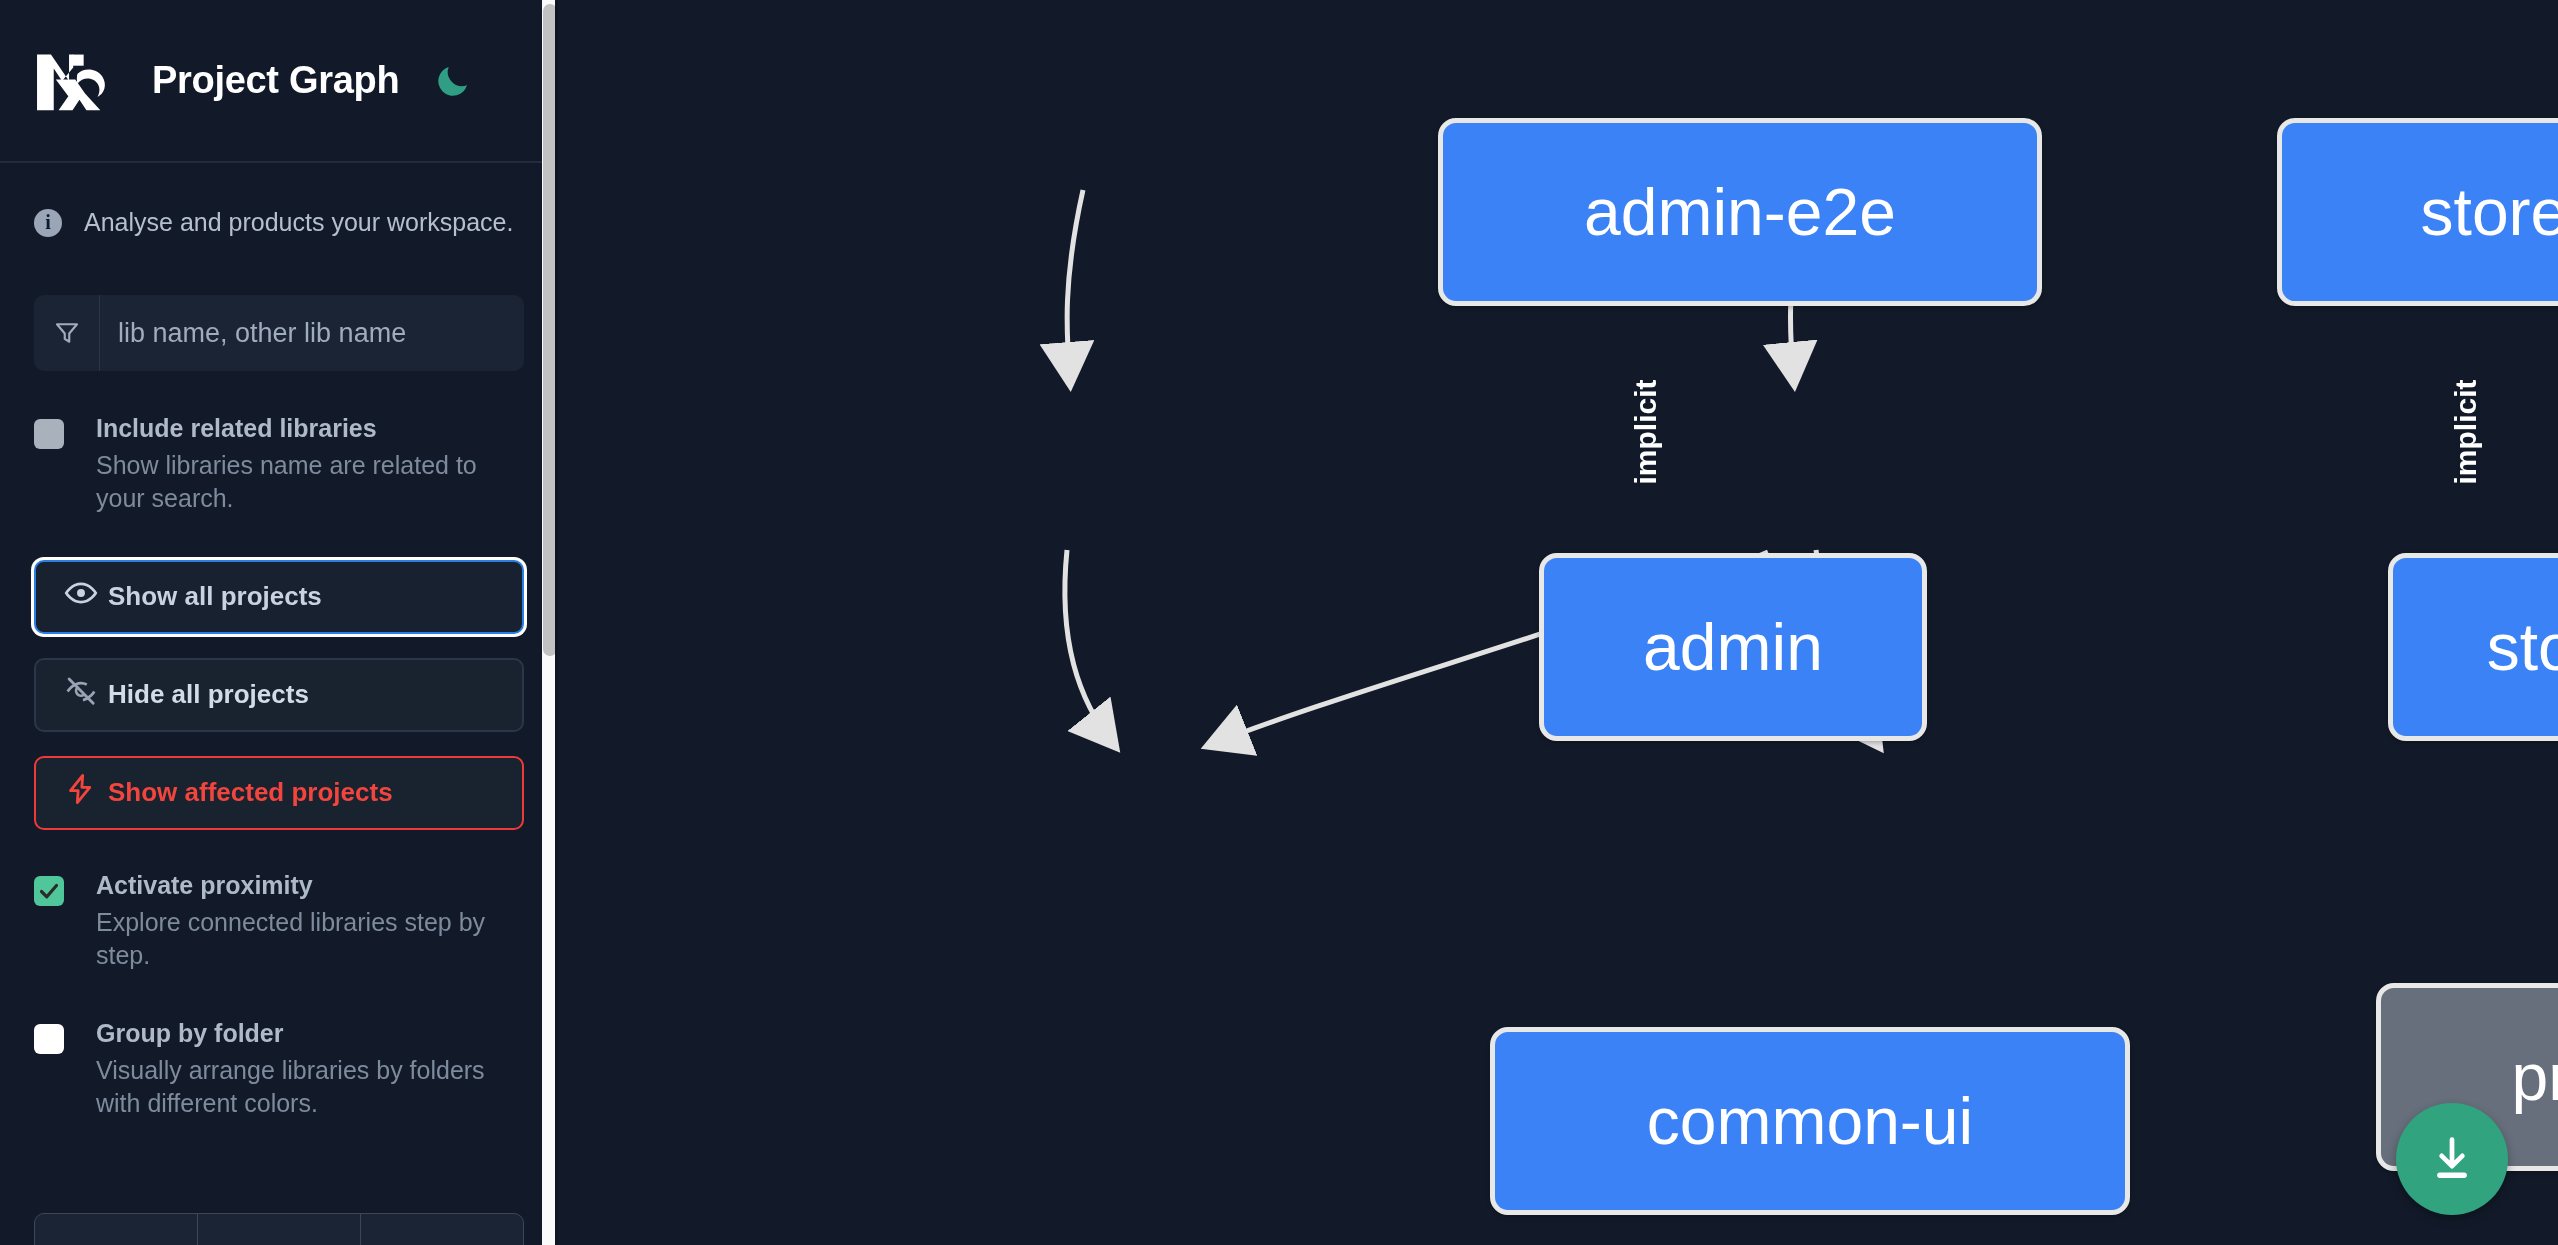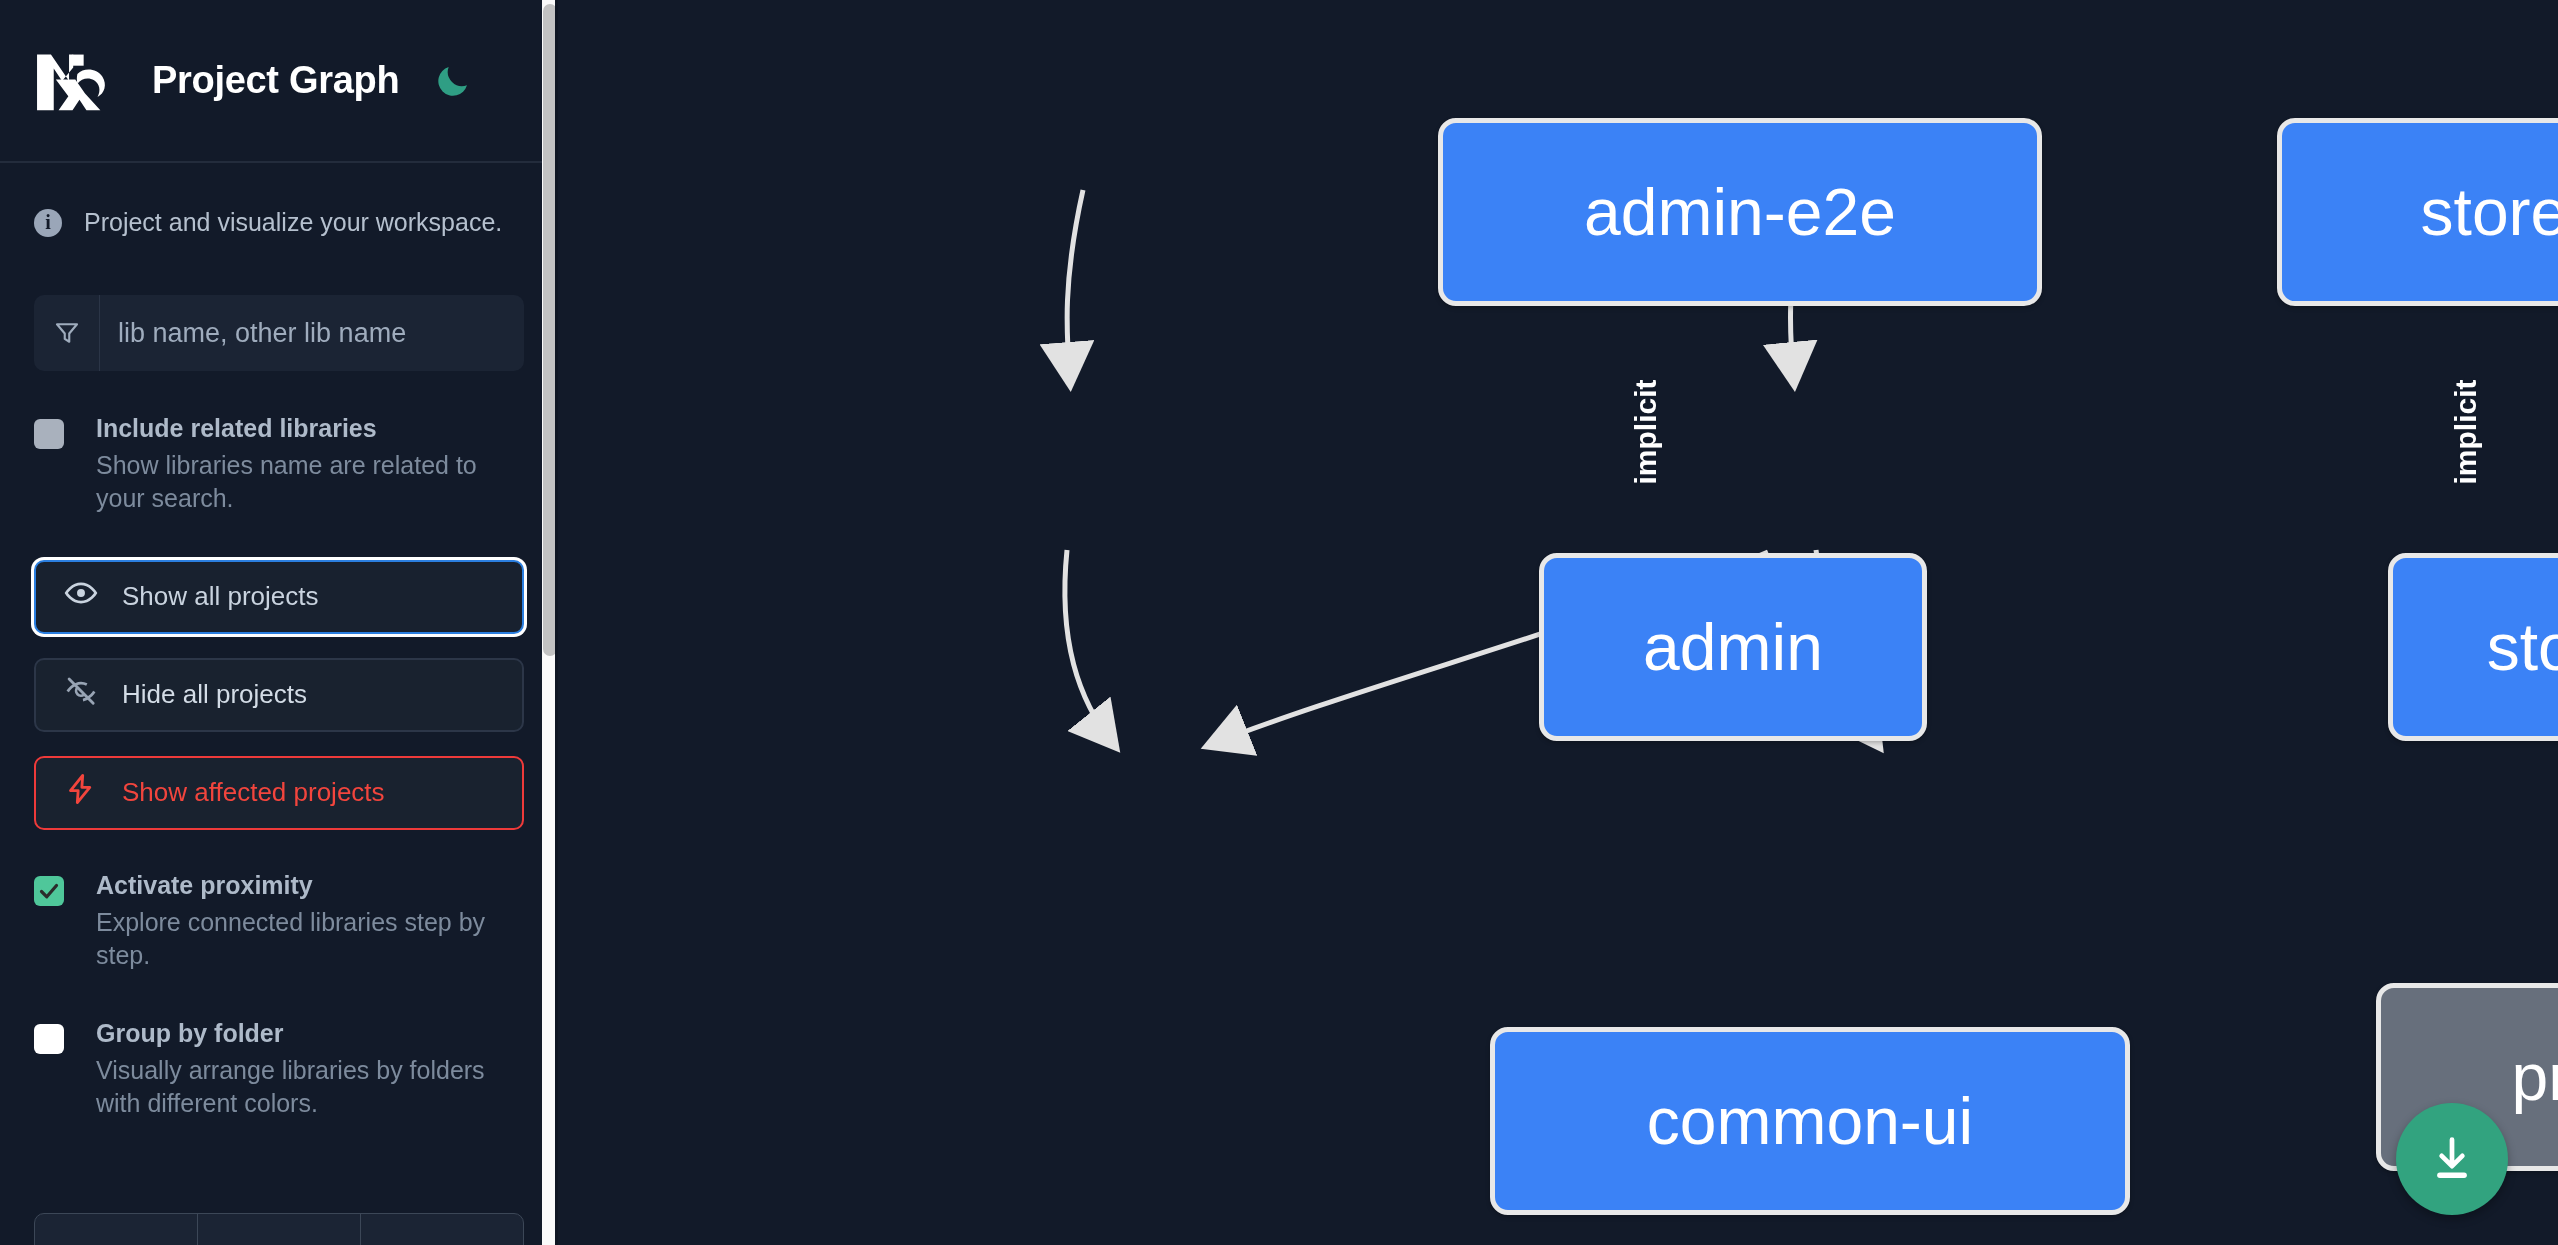--- a/index.html
+++ b/index.html
@@ -84,24 +84,24 @@
   .cbox.gray { background: #A9B1BD; }
   .cbox.white { background: #FFFFFF; }
   .cbox.green { background: #4FC79A; display:flex; align-items:center; justify-content:center; }
   .cb-text { flex: 1; }
   .cb-label { font-size: 25px; font-weight: 700; color: #AEBAC9; line-height: 1.2; }
   .cb-desc  { font-size: 25px; color: #7D8B9D; line-height: 1.33; margin-top: 6px; }
 
   .btn-stack { margin-top: 44px; display: flex; flex-direction: column; gap: 24px; }
   .gbtn {
     height: 74px; border-radius: 10px;
-    display: flex; align-items: center; gap: 24px;
+    display: flex; align-items: center; gap: 10px;
     padding: 0 28px; cursor: pointer;
     background: #1B2434; border: 2px solid transparent;
-    font-size: 26px; font-weight: 400; color: #C9D3DF;
+    font-size: 26px; font-weight: 700; color: #C9D3DF;
   }
   .gbtn.focus {
     border-color: #2B7FE0;
     box-shadow: 0 0 0 3px #FFFFFF;
     background:#18212F;
   }
   .gbtn.danger { border-color: #EE3A3A; color: #F2453D; background:#19222F; }
   .gbtn.muted  { border: 2px solid #2C3purple; }
   .gbtn.muted  { border: 2px solid #2C3648; color:#D3DCE6; background:#19222F; }
   .gbtn svg { flex: 0 0 auto; }
@@ -194,21 +194,21 @@
         <svg viewBox="0 0 24 24" width="40" height="40" aria-hidden="true">
           <path fill="#2F9E84" d="M20.4 14.6A8.6 8.6 0 0 1 9.4 3.6 8.8 8.8 0 1 0 20.4 14.6z"></path>
         </svg>
       </span>
     </div>
 
     <div class="sb-body">
 
       <div class="info-row">
         <span class="info-icon">i</span>
-        <span class="info-text">Project and visualize your workspace.</span>
+        <span class="info-text">Analyse and products your workspace.</span>
       </div>
 
       <div class="search-wrap">
         <span class="search-icon-box">
           <svg viewBox="0 0 24 24" width="30" height="30" aria-hidden="true">
             <path fill="none" stroke="#9FACBD" stroke-width="1.7" stroke-linejoin="round" d="M4 5h16l-6.2 7.4V19l-3.6-2.3v-4.3L4 5z"></path>
           </svg>
         </span>
         <input class="search-input" type="text" placeholder="lib name, other lib name" style="">
       </div>

